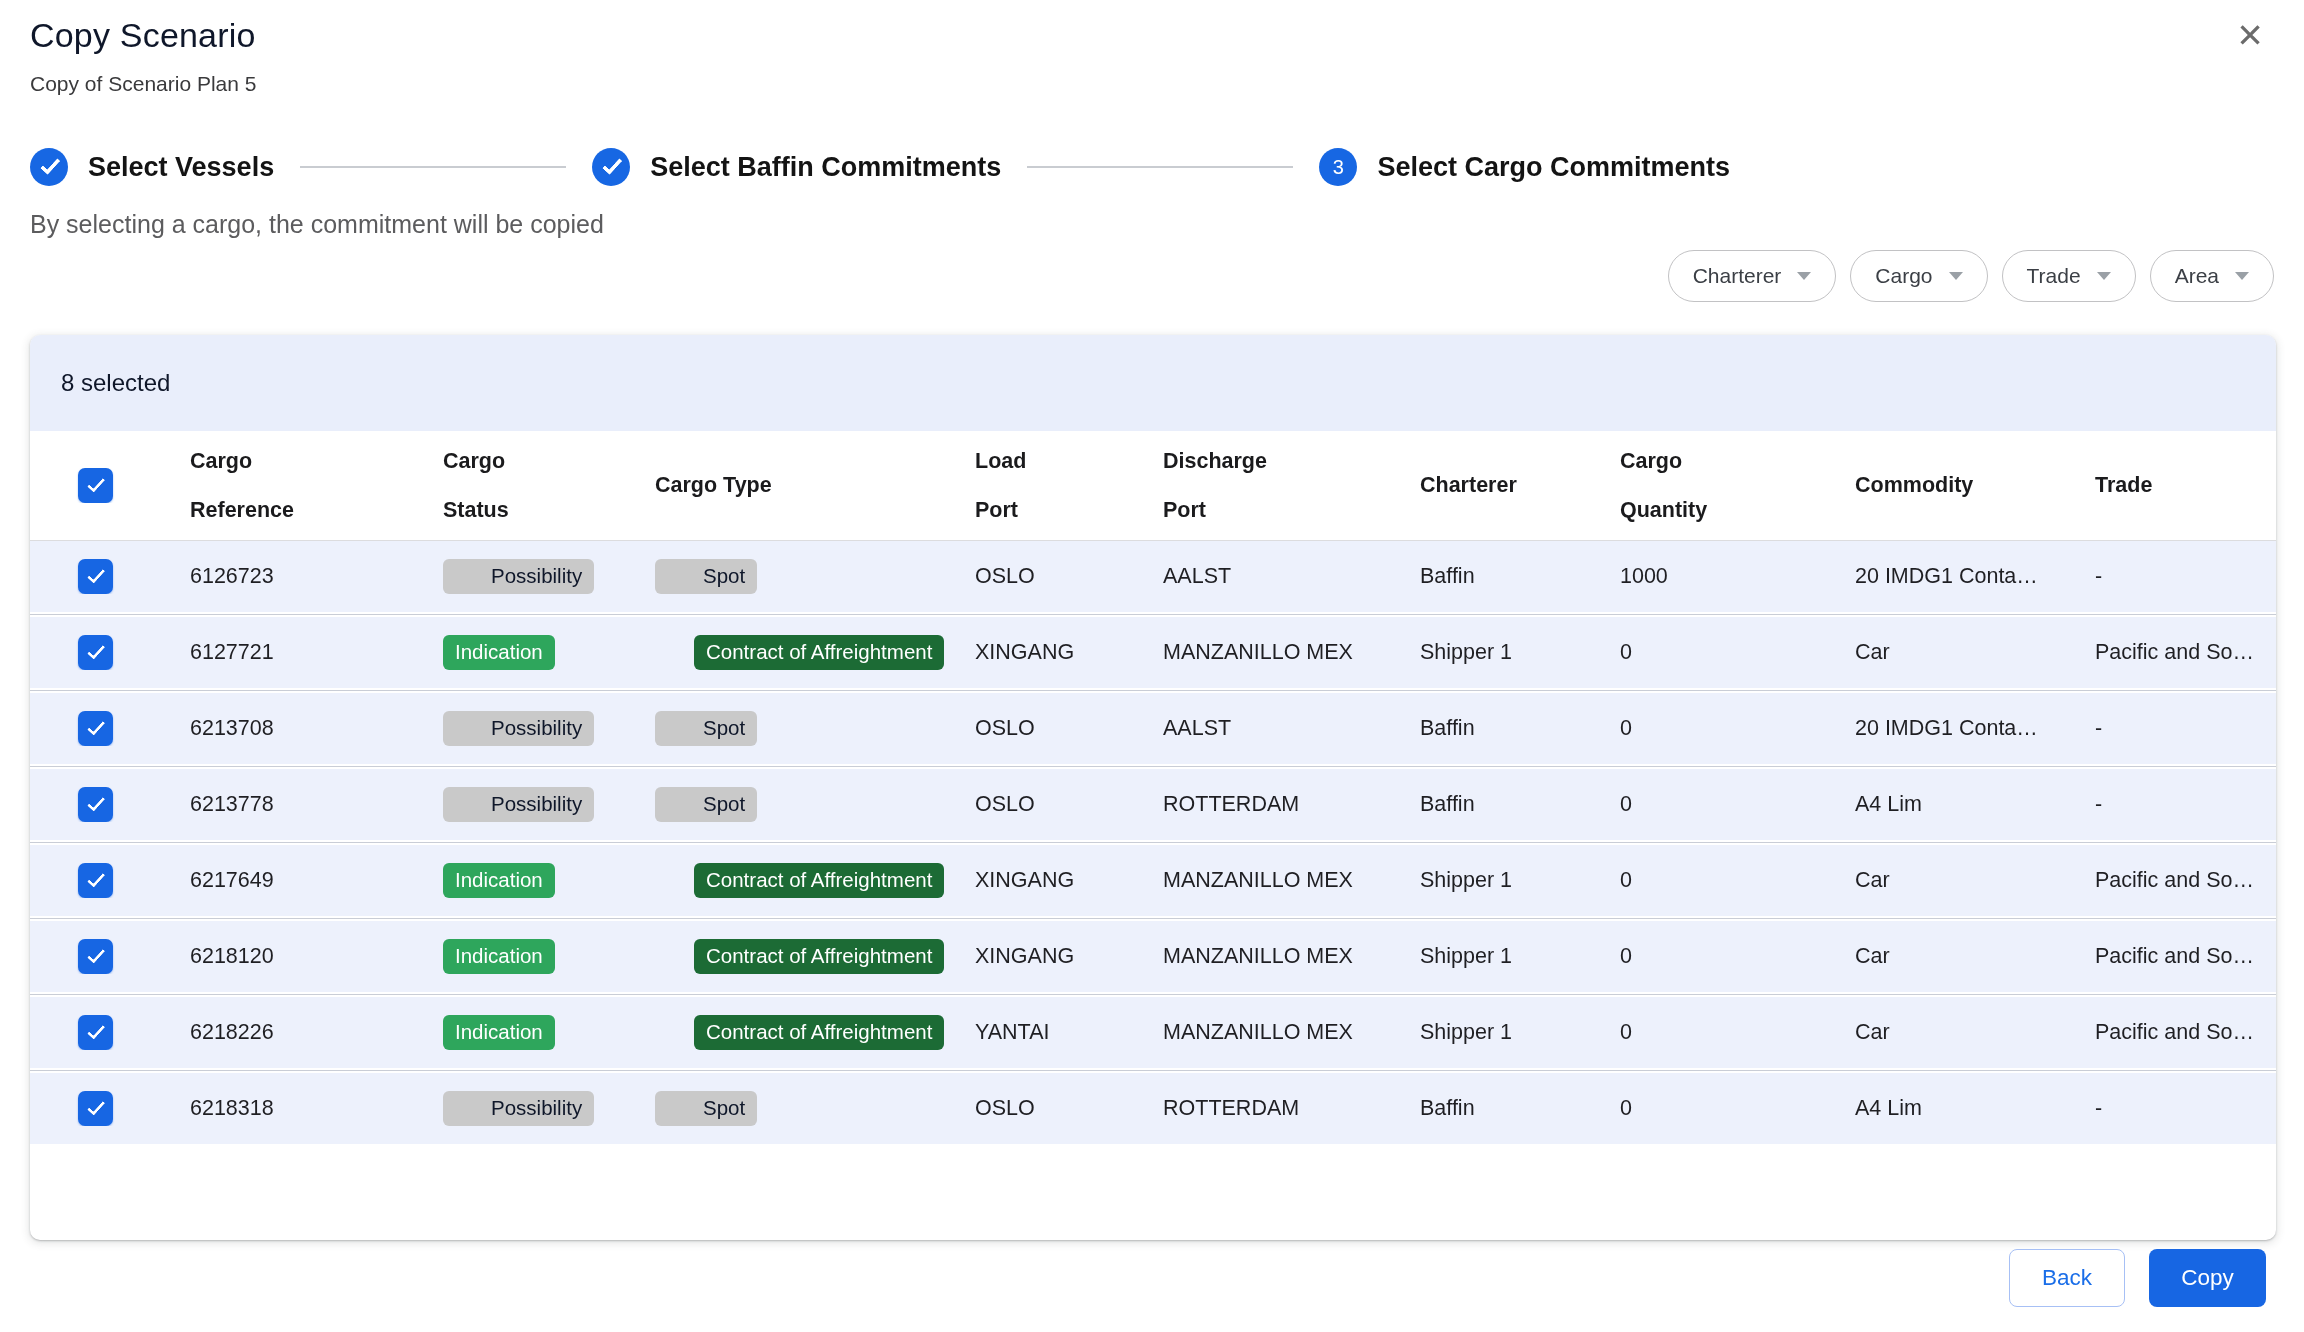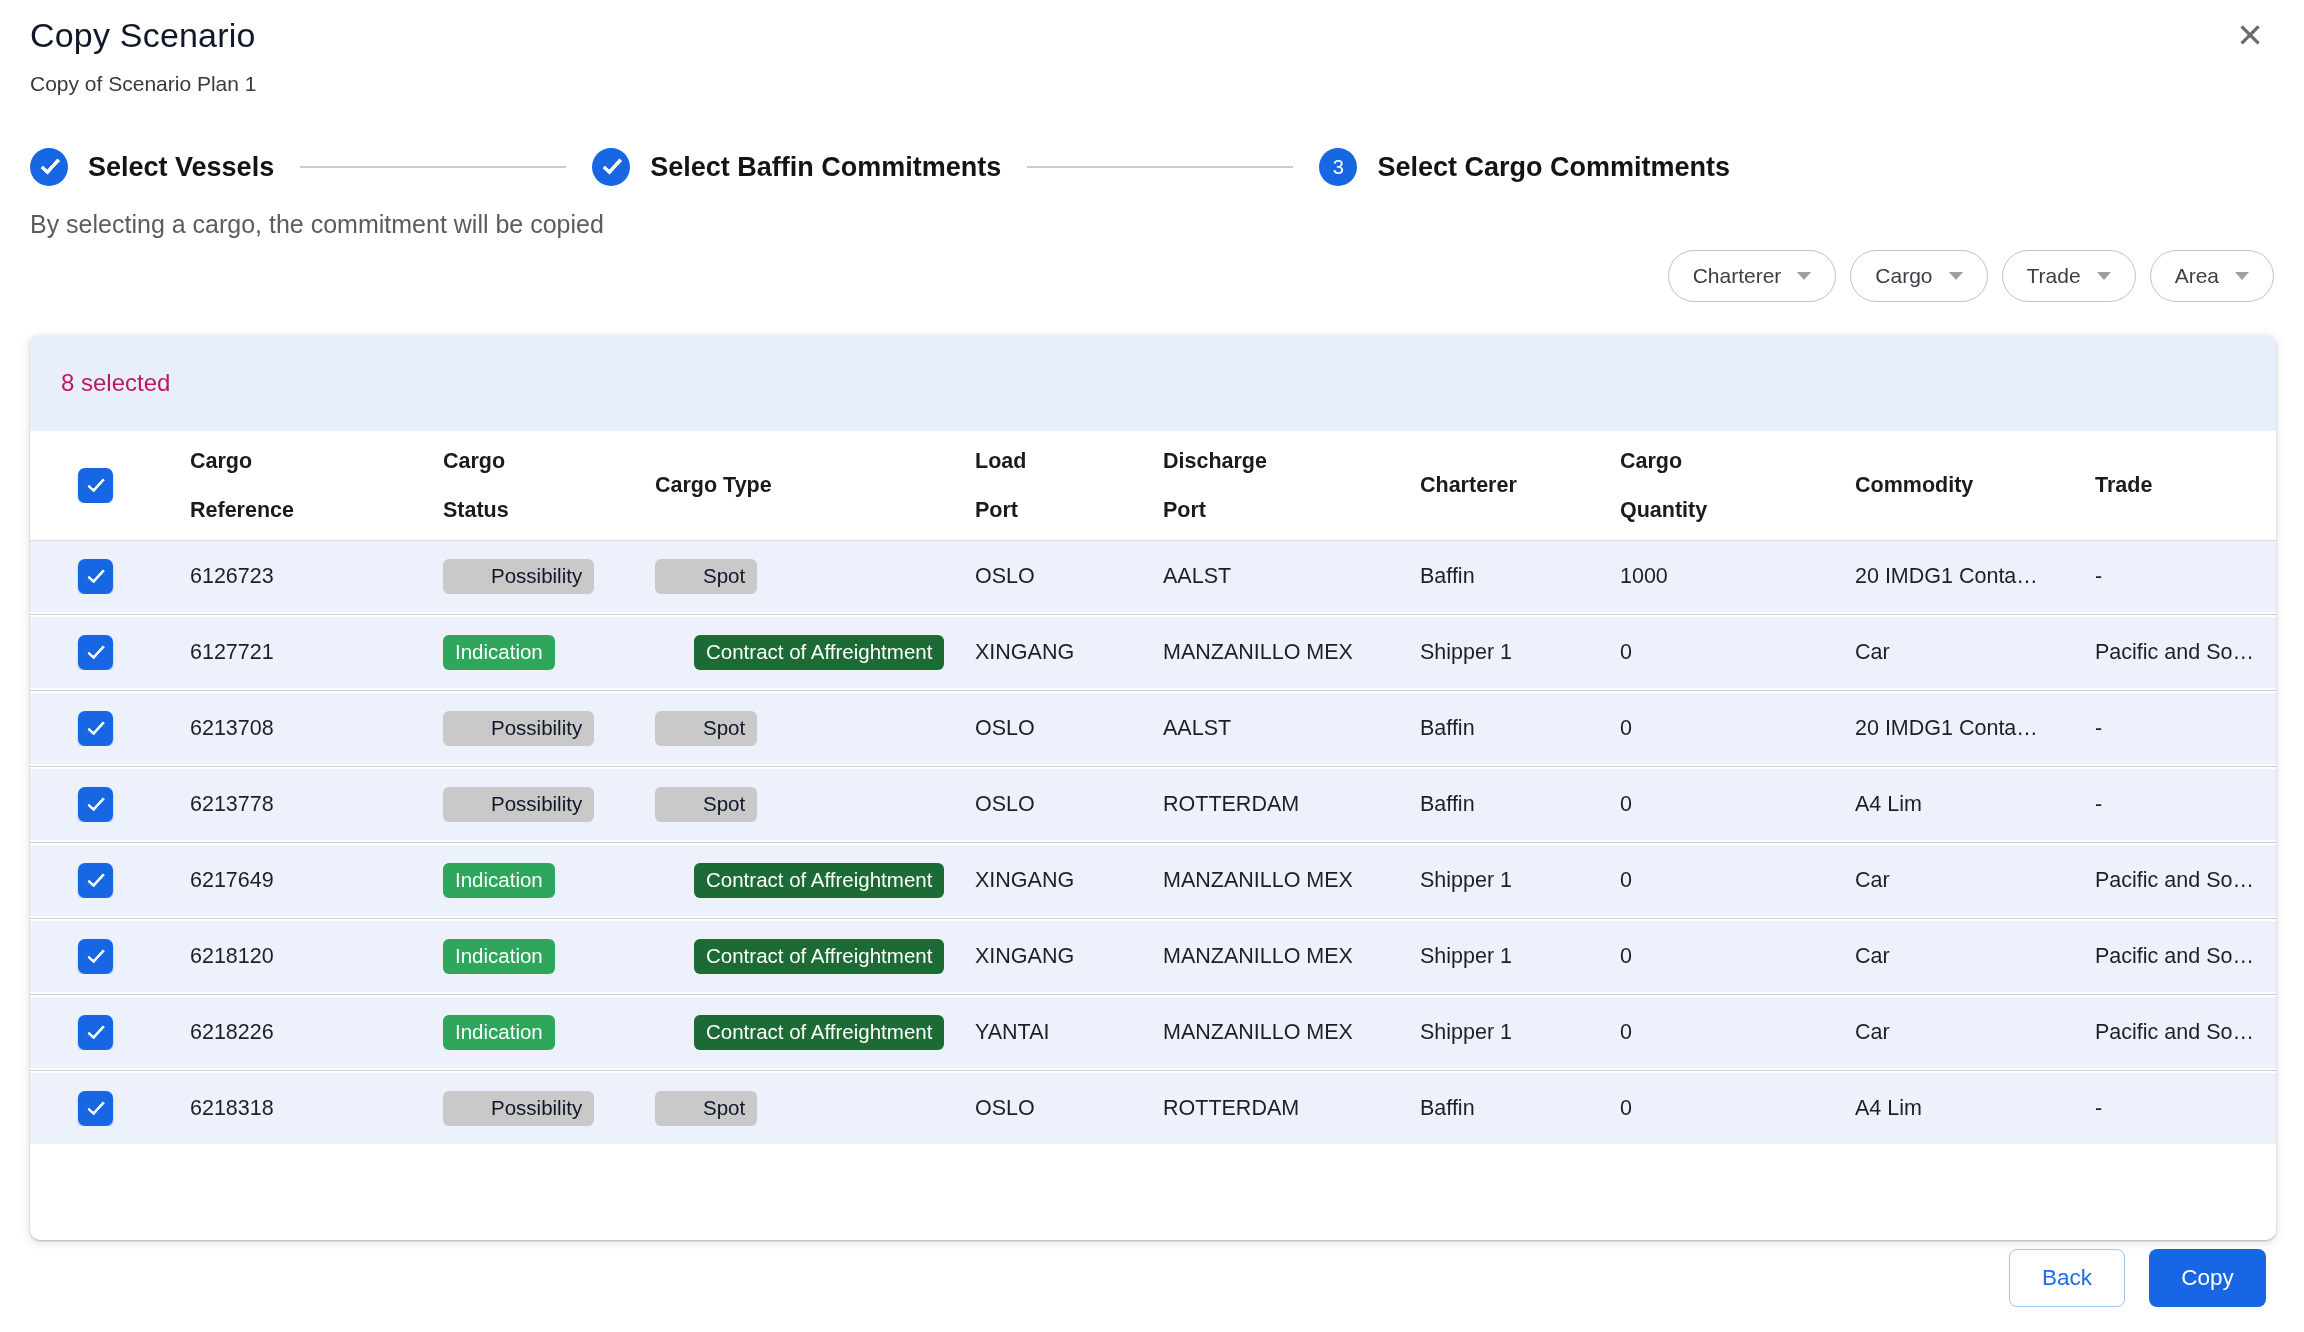--- a/index.html
+++ b/index.html
@@ -32,21 +32,21 @@
   
   .filters { position:absolute; right:30px; top:250px; display:flex; gap:14px; }
   .pill { height:52px; border:1.5px solid #c2c2c4; border-radius:28px; background:#fff; display:flex; align-items:center;
           padding:0 24px; font-size:21px; font-weight:500; color:#3b3f45; cursor:pointer; gap:16px; font-family:inherit; }
   .pill-arrow { width:0; height:0; border-left:7px solid transparent; border-right:7px solid transparent; border-top:8px solid #9aa0a6; }
 
   
   .card { position:absolute; left:30px; top:335px; width:2246px; height:905px; background:#fff; border-radius:10px;
           box-shadow:0 1px 2px rgba(60,64,67,.30), 0 2px 8px 1px rgba(60,64,67,.15); overflow:hidden; }
   .selected-bar { height:96px; background:#e9eefb; display:flex; align-items:center; padding:0 31px; }
-  .selected-text { font-size:24px; color:#be185d; }
+  .selected-text { font-size:24px; color:#0f172a; }
 
   .grid-cols { display:grid; grid-template-columns:130px 253px 212px 320px 188px 257px 200px 235px 240px minmax(0,1fr); align-items:center; }
   .thead { height:110px; background:#fff; border-bottom:1px solid #dcdcde; font-weight:700; }
   .hcell { padding-left:30px; display:flex; flex-direction:column; font-size:21.5px; color:#1b1b1d; line-height:1.05; }
   .hcell .l2:empty { display:none; }
   .hcell .l2 { margin-top:26px; }
 
   .trow { height:71px; background:#edf1fc; cursor:pointer; }
   .row-sep { height:5px; background:linear-gradient(to bottom,#ffffff 0,#ffffff 2px,#c9cdd6 2px,#c9cdd6 3px,#ffffff 3px,#ffffff 5px); }
   .cell { padding-left:30px; font-size:21.5px; color:#1f1f23; white-space:nowrap; overflow:hidden; }
@@ -63,21 +63,21 @@
   
   .footer { position:absolute; top:1249px; right:38px; display:flex; gap:24px; }
   .btn { height:58px; border-radius:8px; font-size:22.5px; cursor:pointer; font-family:inherit; }
   .btn-back { width:116px; background:#fff; border:1.5px solid #a7c0f5; color:#1a6ee8; }
   .btn-copy { width:117px; background:#1766e3; border:none; color:#fff; }
 </style>
 </head>
 <body>
 
 <h1 class="dlg-title">Copy Scenario</h1>
-<div class="dlg-subtitle">Copy of Scenario Plan 1</div>
+<div class="dlg-subtitle">Copy of Scenario Plan 5</div>
 <button class="close-btn">✕</button>
 
 <div class="stepper">
   <div class="step">
     <span class="step-circle">
         <span class="step-check"></span>
       </span>
     <span class="step-label">Select Vessels</span>
   </div>
   <div class="step-connector"></div>

